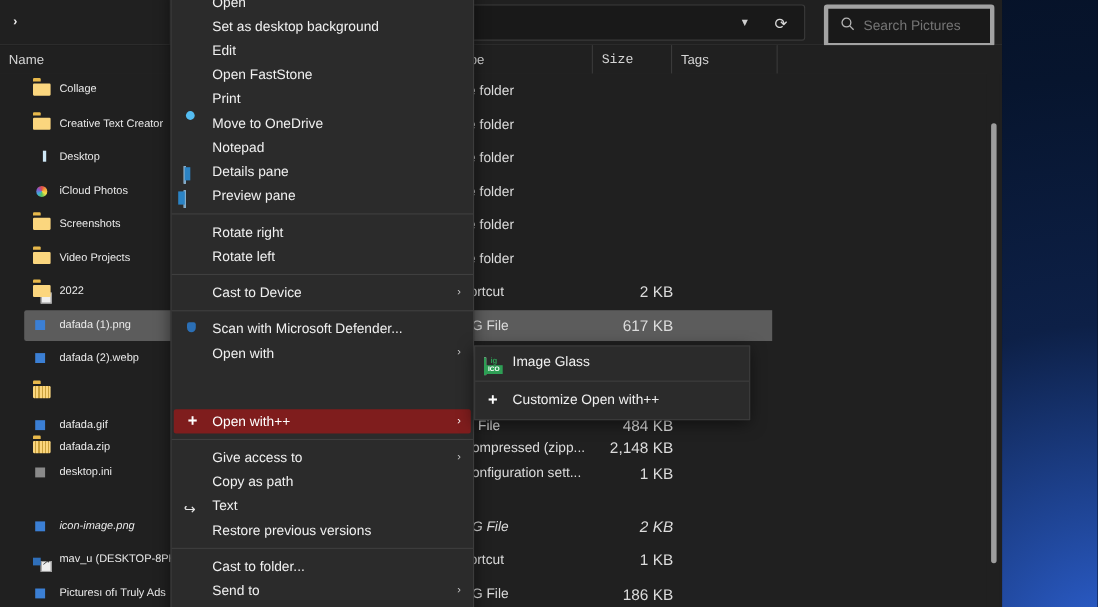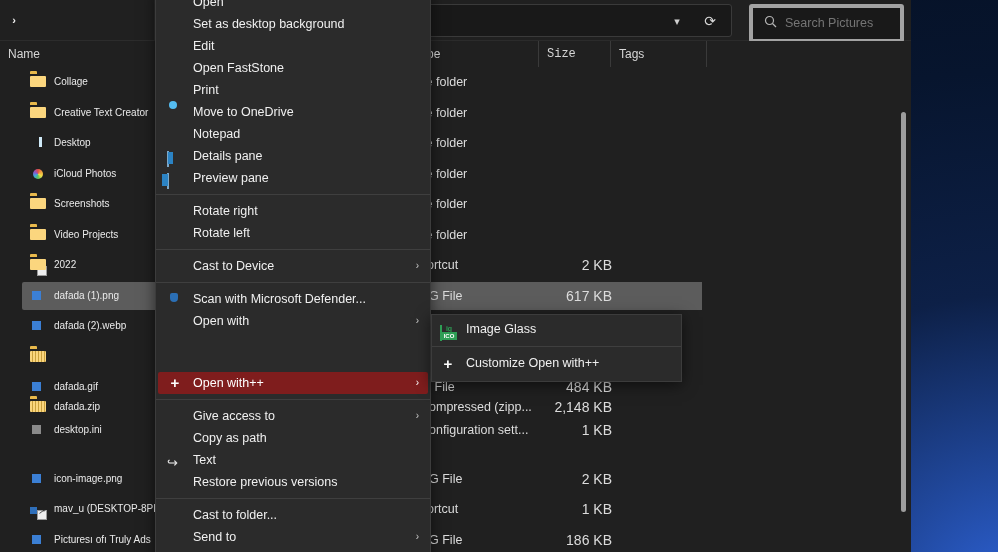--- a/index.html
+++ b/index.html
@@ -693,21 +693,21 @@
         <div class="row" style="top: 348px;">
           <div class="restcell-bg"></div>
           <div class="namecell">
             <div class="namecell-bg"></div>
             <span class="ficon"><span class="ic-file ic-file-gray"></span></span>
             <span class="fname">desktop.ini</span>
           </div>
           <span class="ftype">Configuration sett...</span>
           <span class="fsize">1 KB</span>
         </div>
-        <div class="row" style="top: 396.5px;">
+        <div class="row" style="top: 396.5px; font-style: italic;">
           <div class="restcell-bg"></div>
           <div class="namecell">
             <div class="namecell-bg"></div>
             <span class="ficon"><span class="ic-file"></span></span>
             <span class="fname">icon-image.png</span>
           </div>
           <span class="ftype">NG File</span>
           <span class="fsize">2 KB</span>
         </div>
         <div class="row" style="top: 427px;">

